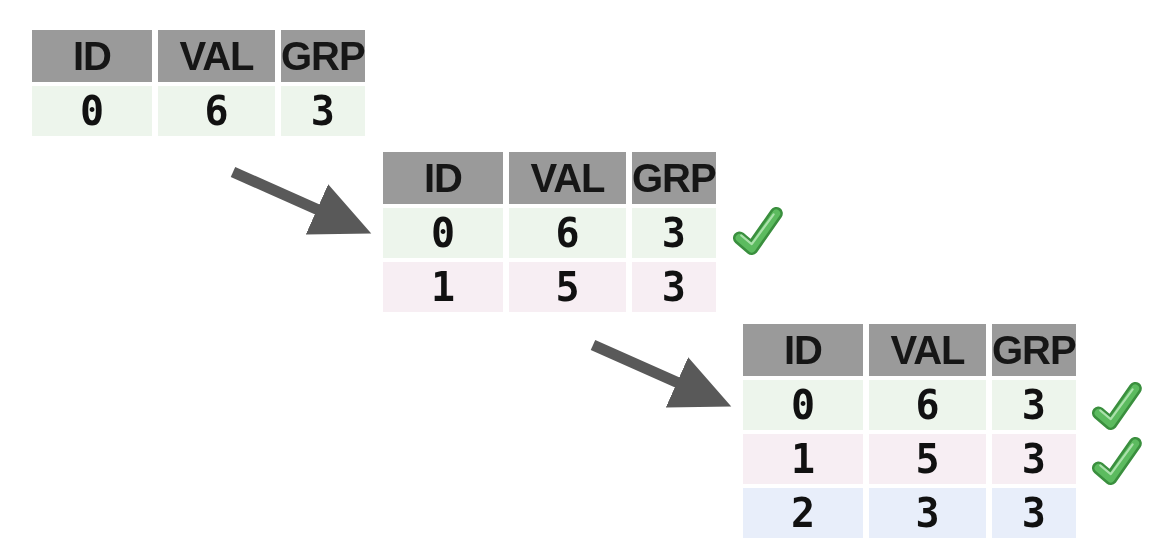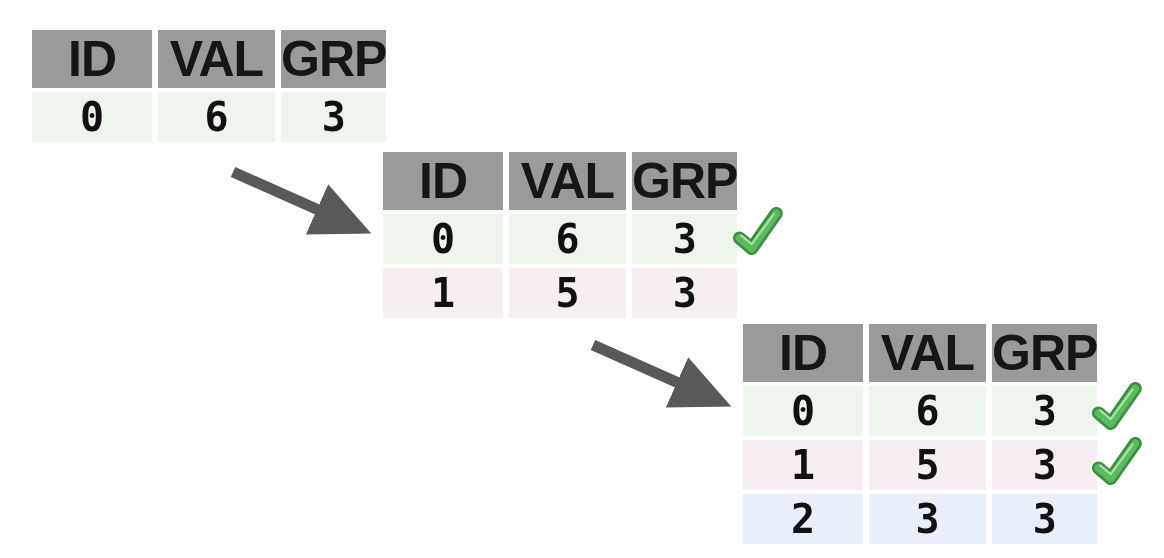--- a/index.html
+++ b/index.html
@@ -16,21 +16,21 @@
   .state-table td{
     text-align:center;vertical-align:middle;padding:0;
   }
   .col-id{width:120px;}
   .col-val{width:117px;}
   .col-grp{width:80px;margin-left:11px;}
   .hd{
     background:var(--header-bg,#9a9a9a);
     color:var(--header-text,#161616);
     font-family:"Liberation Sans",sans-serif;
-    font-weight:bold;font-size:50px;letter-spacing:-1px;
+    font-weight:bold;font-size:40px;letter-spacing:-1px;
     height:52px;
   }
   .cell{
     font-family:"DejaVu Sans Mono",monospace;
     font-weight:bold;font-size:40px;
     color:var(--cell-text,#111111);
     height:50px;
   }
   tr.row-0 .cell{background:var(--row-green,#edf5ec);}
   tr.row-1 .cell{background:var(--row-pink,#f7eef3);}

